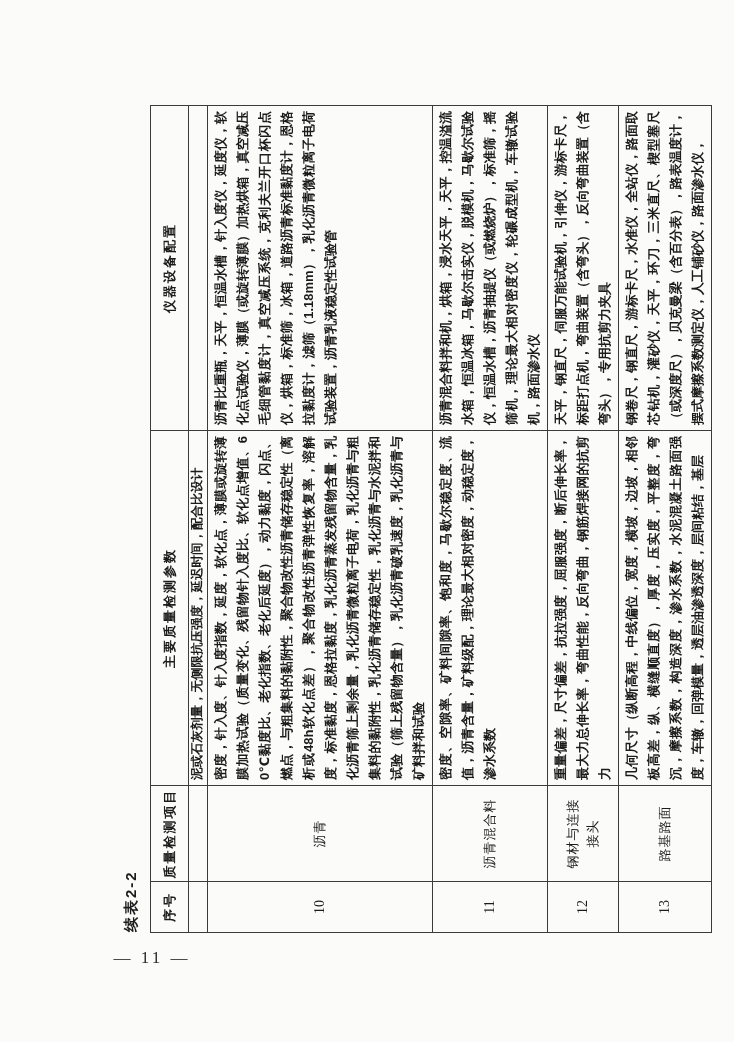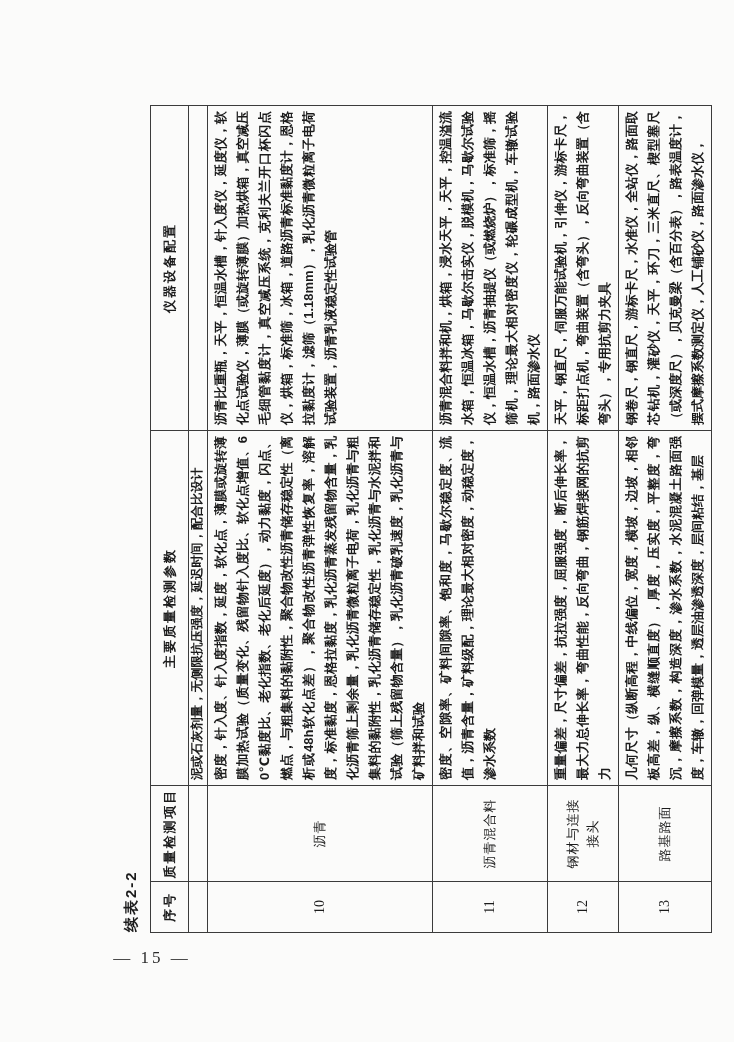--- a/index.html
+++ b/index.html
@@ -97,15 +97,15 @@
       <tr style="height:77px">
         <td class="num">13</td>
         <td class="lbl">路基路面</td>
         <td class="para">几何尺寸（纵断高程，中线偏位，宽度，横坡，边坡，相邻板高差，纵、横缝顺直度），厚度，压实度，平整度，弯沉，摩擦系数，构造深度，渗水系数，水泥混凝土路面强度，车辙，回弹模量，透层油渗透深度，层间粘结，基层</td>
         <td class="para">钢卷尺，钢直尺，游标卡尺，水准仪，全站仪，路面取芯钻机，灌砂仪，天平，环刀，三米直尺、楔型塞尺（或深度尺），贝克曼梁（含百分表），路表温度计，摆式摩擦系数测定仪，人工铺砂仪，路面渗水仪，</td>
       </tr>
     </tbody>
       </table>
   </div>
 
-  <div class="pageno">— 15 —</div>
+  <div class="pageno">— 11 —</div>
 
 </div>
 
 </body></html>

